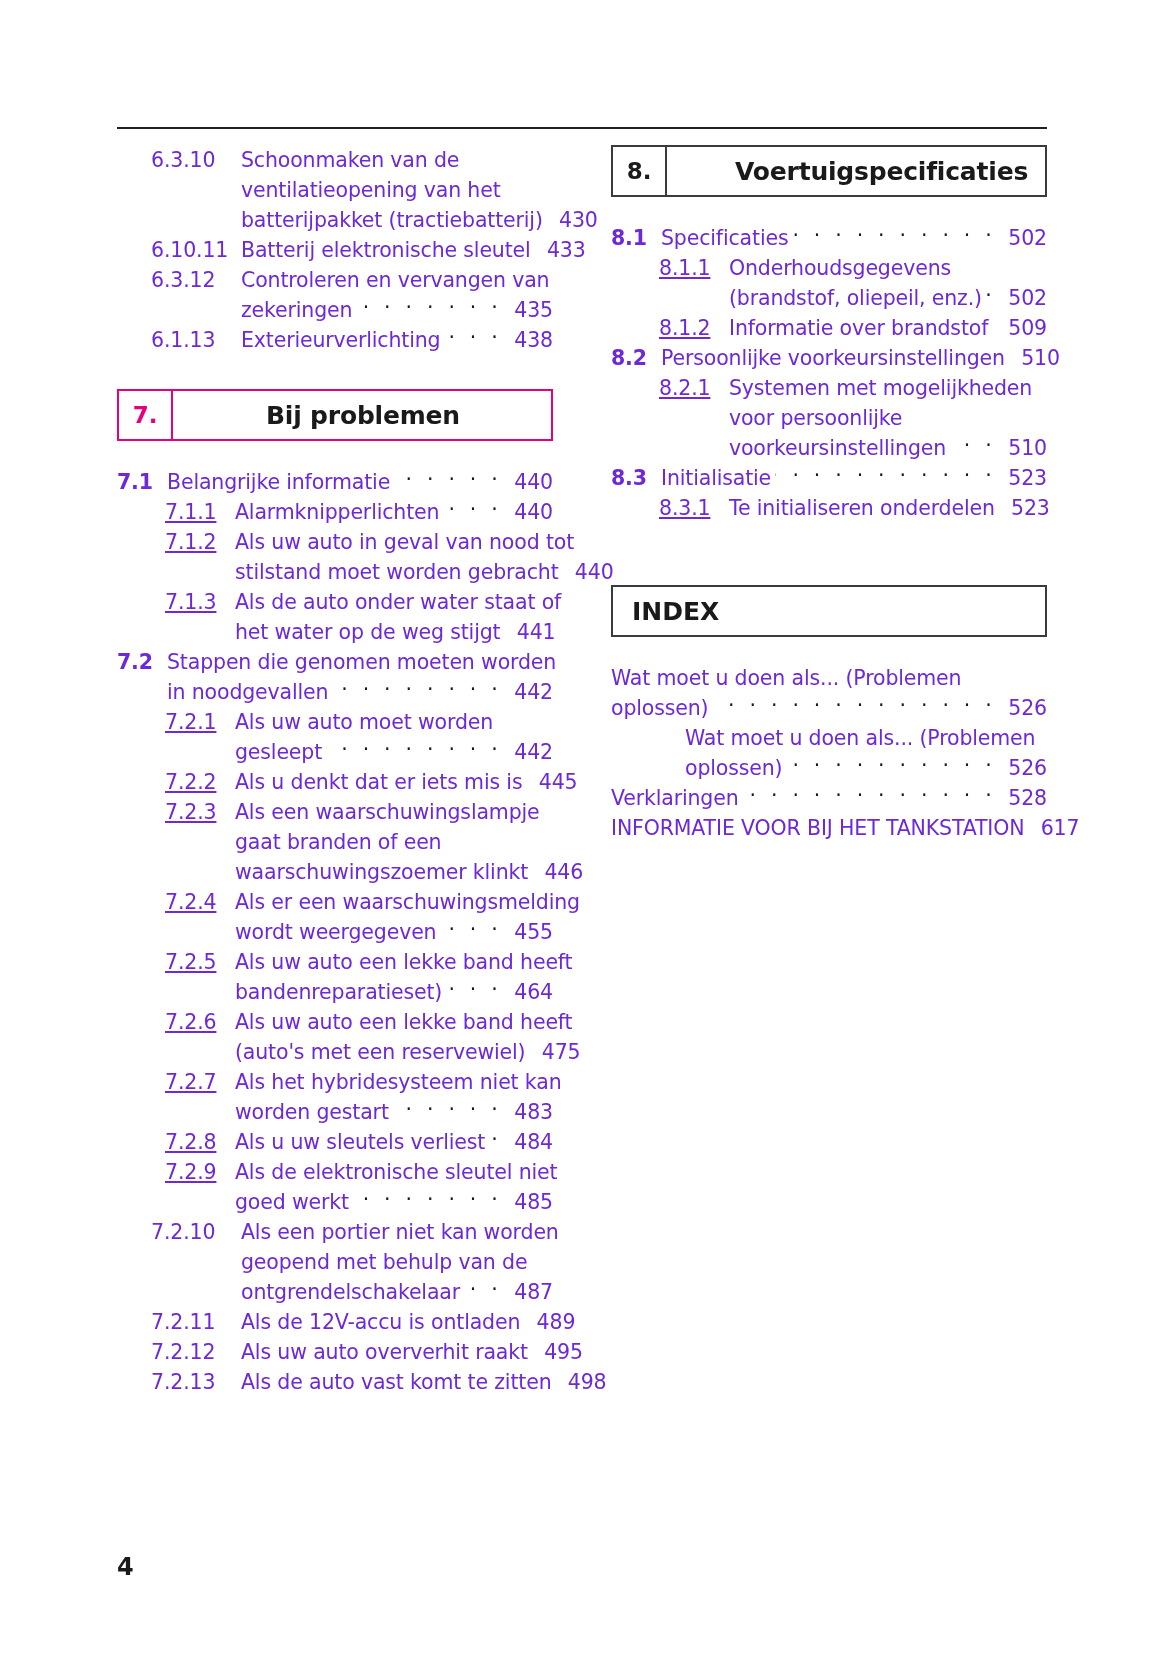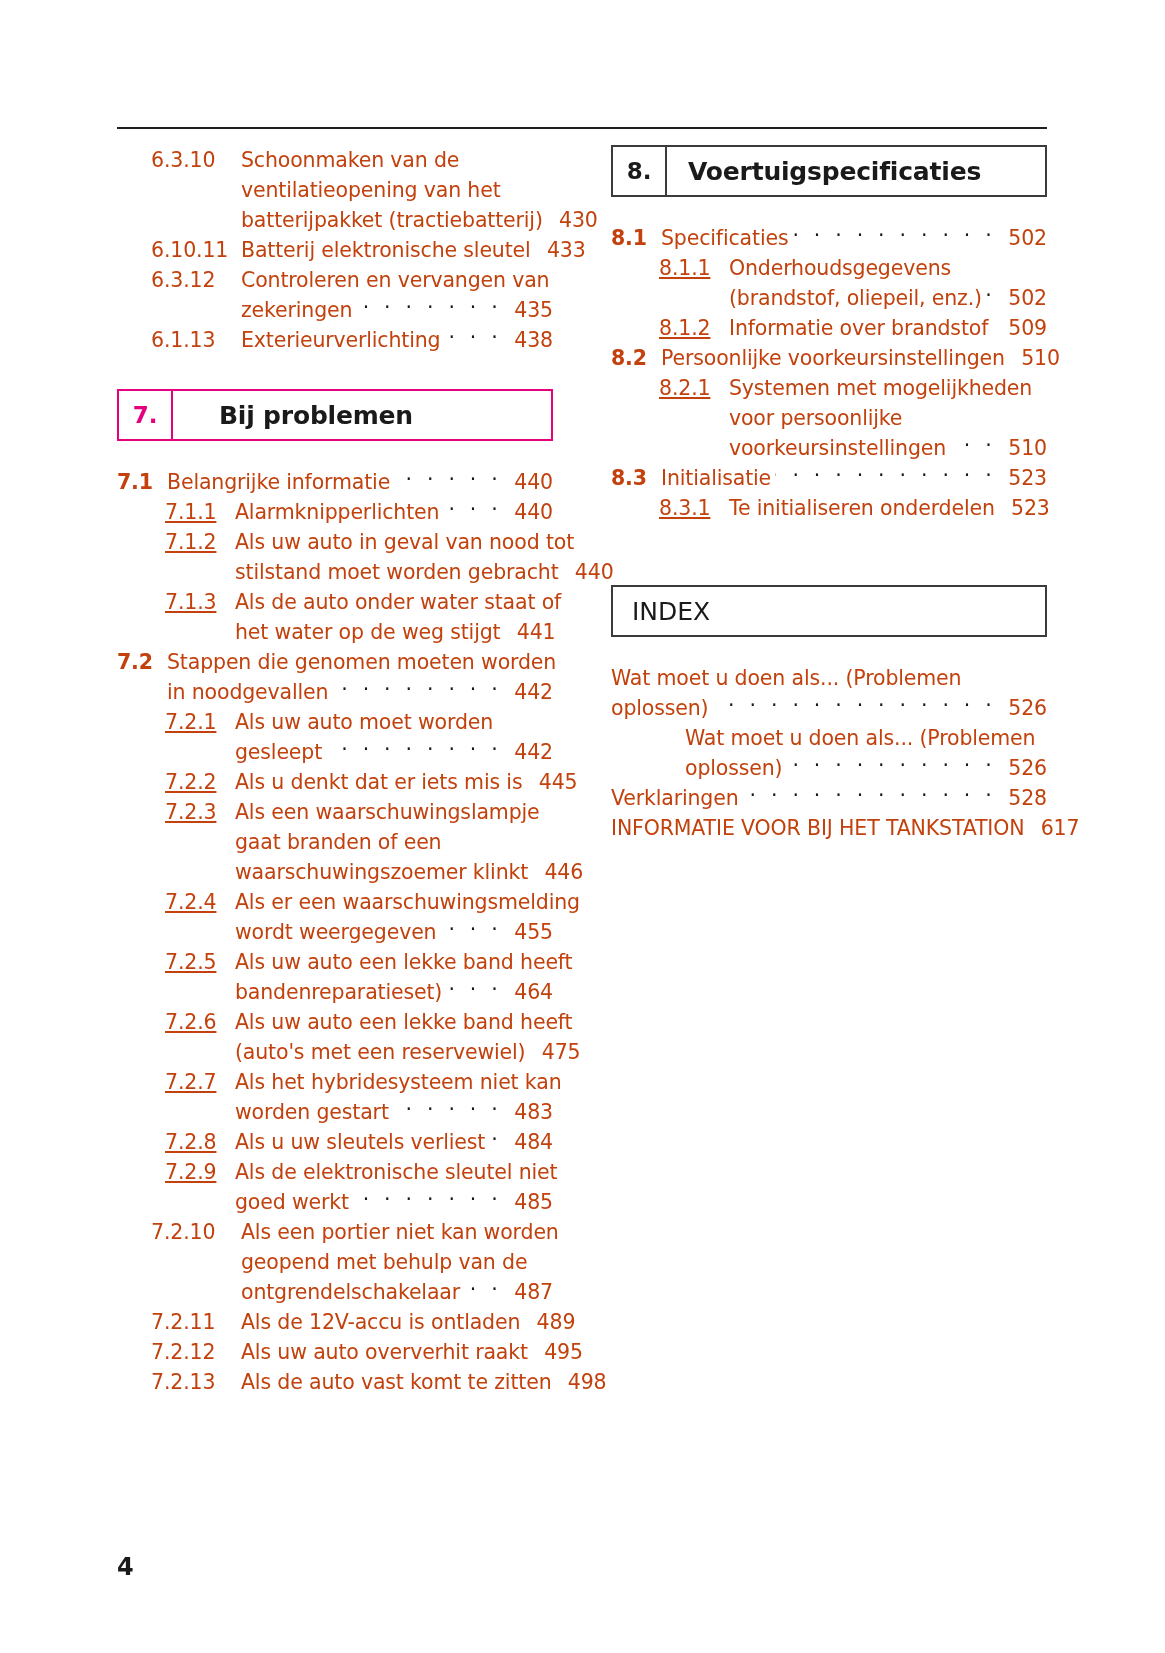--- a/index.html
+++ b/index.html
@@ -45,21 +45,21 @@
     width: 436px;
     flex: 0 0 436px;
   }
 
   
   .entry {
     display: flex;
     align-items: flex-start;
     font-size: 20.5px;
     line-height: 30px;
-    color: #c2410c;
+    color: #6d28d9;
     letter-spacing: -0.15px;
   }
   .entry .num {
     flex: 0 0 auto;
     white-space: nowrap;
     padding-right: 8px;
   }
   .entry .body {
     flex: 1 1 auto;
     min-width: 0;
@@ -133,20 +133,21 @@
   }
   .chapter-box .ctitle {
     flex: 1 1 auto;
     display: flex;
     align-items: center;
     padding-left: 21px;
     font-weight: bold;
     font-size: 25px;
     letter-spacing: -0.2px;
     box-sizing: border-box;
+    margin-left: 47px;
   }
 
   .chapter-box.pink {
     border: 2px solid #e6007e;
   }
   .chapter-box.pink .cnum {
     color: #e6007e;
     border-right: 2px solid #e6007e;
   }
   .chapter-box.pink .ctitle { color: #1a1a1a; padding-left: 46px; }
@@ -160,21 +161,21 @@
   }
   .chapter-box.dark .ctitle { color: #1a1a1a; }
 
   
   .index-box {
     border: 2px solid #3b3b3b;
     height: 52px;
     display: flex;
     align-items: center;
     padding-left: 19px;
-    font-weight: normal;
+    font-weight: bold;
     font-size: 25px;
     margin-top: 62px;
     margin-bottom: 26px;
     box-sizing: border-box;
   }
 
   .first-block { margin-top: 0; }
 
   
   .folio {

